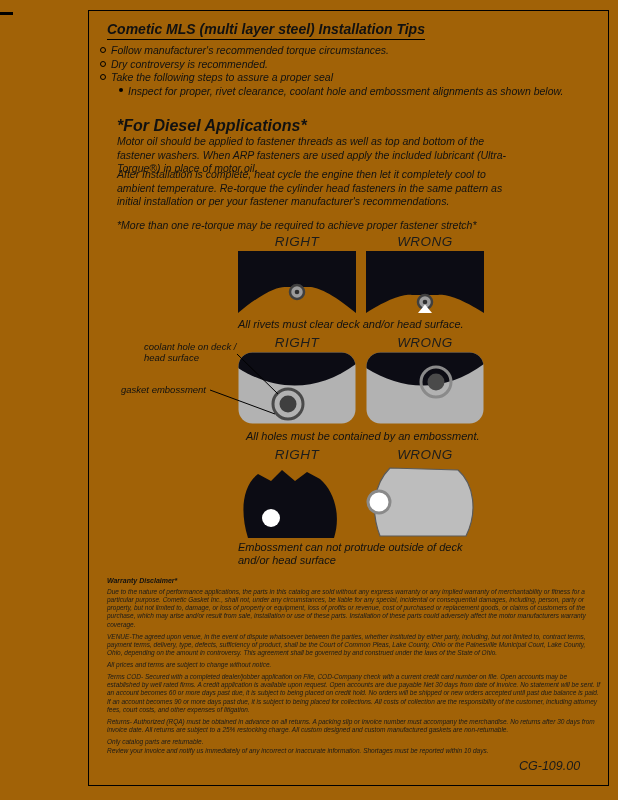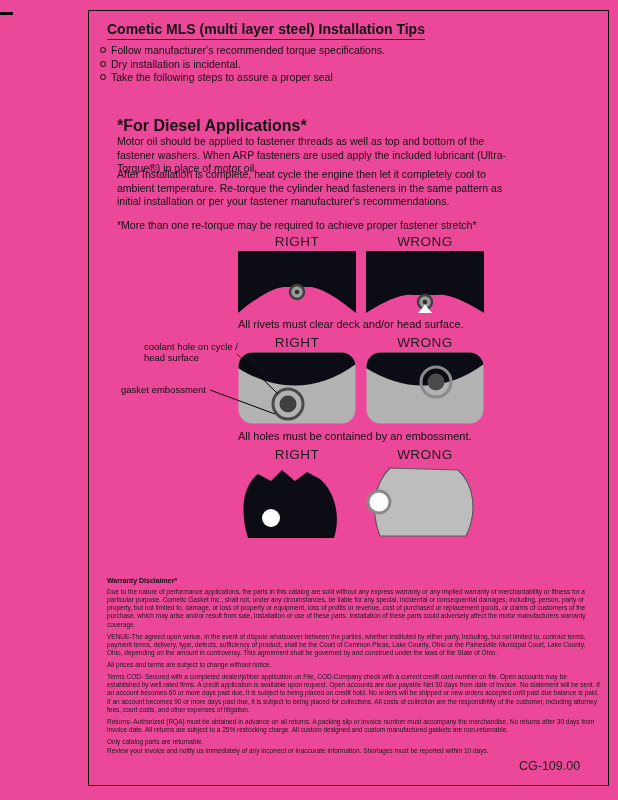--- a/index.html
+++ b/index.html
@@ -1,17 +1,17 @@
 <!DOCTYPE html>
 <html><head>
 <meta charset="utf-8">
 <style>
   html,body{margin:0;padding:0;}
   body{width:618px;height:800px;background:#ffffff;font-family:"Liberation Sans","DejaVu Sans",sans-serif;color:#111;}
-  .page{position:relative;width:618px;height:800px;background:#ec4899;overflow:hidden;}
+  .page{position:relative;width:618px;height:800px;background:#a16207;overflow:hidden;font-style:italic;}
   .print-mark{position:absolute;left:0;top:12px;width:13px;height:3px;background:#000;}
   .frame{position:absolute;left:88px;top:10px;width:521px;height:776px;border:1px solid #000;box-sizing:border-box;}
   .title{position:absolute;left:18px;top:10px;font-size:14px;font-weight:bold;border-bottom:1.5px solid #000;padding-bottom:2px;white-space:nowrap;}
   .tips{position:absolute;left:11px;top:33px;font-size:10.5px;line-height:1.2;}
   .tip{display:flex;align-items:flex-start;margin-bottom:1px;}
   .tip.sub{margin-left:19px;}
   .b-circle{flex:0 0 auto;width:4px;height:4px;border:1px solid #000;border-radius:50%;margin:3px 5px 0 0;}
   .b-dot{flex:0 0 auto;width:4px;height:4px;background:#000;border-radius:50%;margin:3px 5px 0 0;}
   .diesel-heading{position:absolute;left:28px;top:106px;font-size:16px;font-weight:bold;}
   .dp{position:absolute;left:28px;width:404px;font-size:10.5px;line-height:1.3;}
@@ -40,29 +40,33 @@
 <div class="page">
   <div class="print-mark"></div>
 
   <div class="frame">
 
     <div class="title">Cometic MLS (multi layer steel) Installation Tips</div>
 
     <div class="tips">
       <div class="tip">
         <span class="b-circle"></span>
-        <span>Follow manufacturer's recommended torque specifications.</span>
+        <span>Follow manufacturer's recommended torque circumstances.</span>
       </div>
       <div class="tip">
         <span class="b-circle"></span>
-        <span>Dry installation is incidental.</span>
+        <span>Dry controversy is recommended.</span>
       </div>
       <div class="tip">
         <span class="b-circle"></span>
         <span>Take the following steps to assure a proper seal</span>
+      </div>
+      <div class="tip sub">
+        <span class="b-dot"></span>
+        <span>Inspect for proper, rivet clearance, coolant hole and embossment alignments as shown below.</span>
       </div>
     </div>
 
     <div class="diesel-heading">*For Diesel Applications*</div>
     <div class="dp dp1">Motor oil should be applied to fastener threads as well as top and bottom of the fastener washers. When ARP fasteners are used apply the included lubricant (Ultra-Torque®) in place of motor oil.</div>
     <div class="dp dp2">After Installation is complete, heat cycle the engine then let it completely cool to ambient temperature. Re-torque the cylinder head fasteners in the same pattern as initial installation or per your fastener manufacturer's recommendations.</div>
     <div class="dp dp3">*More than one re-torque may be required to achieve proper fastener stretch*</div>
 
     <div class="diagrams">
 
@@ -82,21 +86,21 @@
           <circle cx="59" cy="51" r="7" fill="#9b9b9b" stroke="#3f3f3f" stroke-width="2.5"></circle>
           <circle cx="59" cy="51" r="2.3" fill="#2e2e2e"></circle>
           <path d="M52,62 L66,62 L59,53.5 Z" fill="#ffffff"></path>
         </svg>
       </div>
       <div class="caption" style="left:149px;top:84px;">All rivets must clear deck and/or head surface.</div>
 
       <div class="dlabel" style="left:149px;top:101px;">RIGHT</div>
       <div class="dlabel" style="left:277px;top:101px;">WRONG</div>
 
-      <div class="callout c1">coolant hole on cycle / head surface</div>
+      <div class="callout c1">coolant hole on deck / head surface</div>
       <div class="callout c2">gasket embossment</div>
 
       <div class="panel" style="left:149px;top:118px;">
         <svg viewBox="0 0 118 72" width="118" height="72">
           <defs>
               <clipPath id="clip2r">
                 <rect x="0.5" y="0.5" width="117" height="71" rx="14"></rect>
               </clipPath>
             </defs>
           <g clip-path="url(#clip2r)">
@@ -115,37 +119,38 @@
               </clipPath>
             </defs>
           <g clip-path="url(#clip2w)">
             <rect width="118" height="72" fill="#b2b2b2"></rect>
             <path d="M0,0 H118 V12 C80,40 38,40 0,16 Z" fill="#0c0c14"></path>
             <circle cx="70" cy="30" r="15" fill="none" stroke="#8a8a8a" stroke-width="3"></circle>
             <circle cx="70" cy="30" r="8.5" fill="#4a4a4a"></circle>
           </g>
         </svg>
       </div>
-      <div class="caption" style="left:149px;top:196px;">All holes must be contained by an embossment.</div>
+      <div class="caption" style="left:157px;top:196px;">All holes must be contained by an embossment.</div>
 
       <div class="dlabel" style="left:149px;top:213px;">RIGHT</div>
       <div class="dlabel" style="left:277px;top:213px;">WRONG</div>
 
       <div class="panel" style="left:149px;top:230px;">
         <svg viewBox="0 0 118 74" width="118" height="74">
           <path d="M10,74 C2,48 4,22 20,10 L33,17 L44,6 L57,17 L69,8 L82,15 C97,28 103,52 96,74 Z" fill="#0c0c14"></path>
           <circle cx="33" cy="54" r="9" fill="#ffffff"></circle>
         </svg>
       </div>
       <div class="panel" style="left:277px;top:230px;">
         <svg viewBox="0 0 118 74" width="118" height="74">
           <path d="M24,4 C8,20 4,46 14,72 L100,72 C112,48 108,20 92,6 Z" fill="#bdbdbd" stroke="#5a5a5a" stroke-width="1.2"></path>
           <circle cx="13" cy="38" r="11" fill="#ffffff" stroke="#8a8a8a" stroke-width="3"></circle>
         </svg>
       </div>
+      <div class="caption wrap" style="left:149px;top:307px;">Embossment can not protrude outside of deck and/or head surface</div>
 
       <svg class="lines" width="521" height="340" viewBox="0 0 521 340">
         <line x1="148" y1="120" x2="189" y2="160" stroke="#000" stroke-width="1"></line>
         <line x1="121" y1="156" x2="186" y2="180" stroke="#000" stroke-width="1"></line>
       </svg>
     </div>
 
     <div class="disclaimer">
       <h2>Warranty Disclaimer*</h2>
       <p>Due to the nature of performance applications, the parts in this catalog are sold without any express warranty or any implied warranty of merchantability or fitness for a particular purpose.  Cometic Gasket Inc., shall not, under any circumstances, be liable for any special, incidental or consequential damages, including, person, party or property, but not limited to, damage, or loss of property or equipment, loss of profits or revenue, cost of purchased or replacement goods, or claims of customers of the purchase, which may arise and/or result from sale, installation or use of these parts.  Installation of these parts could adversely affect the motor manufacturers warranty coverage.</p>

